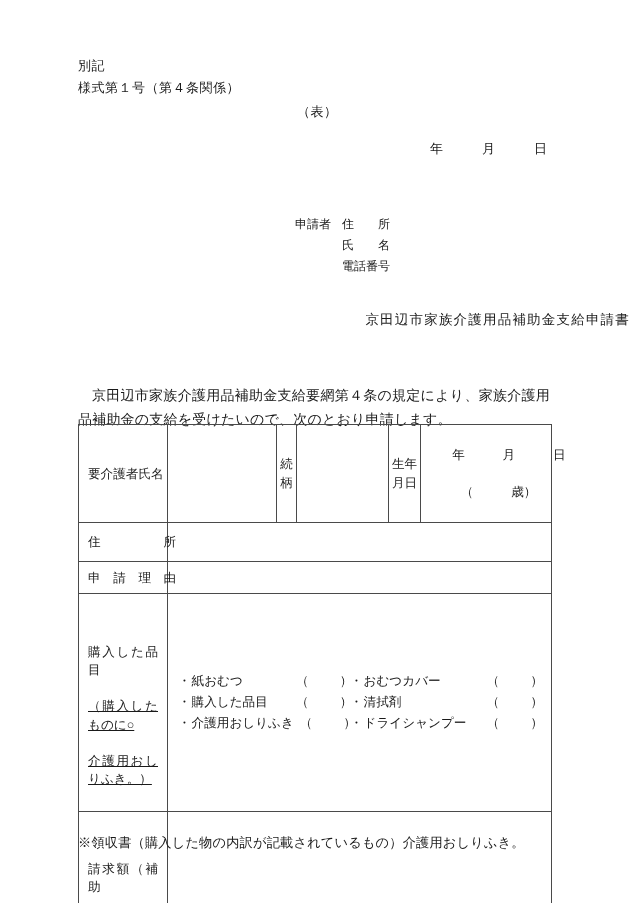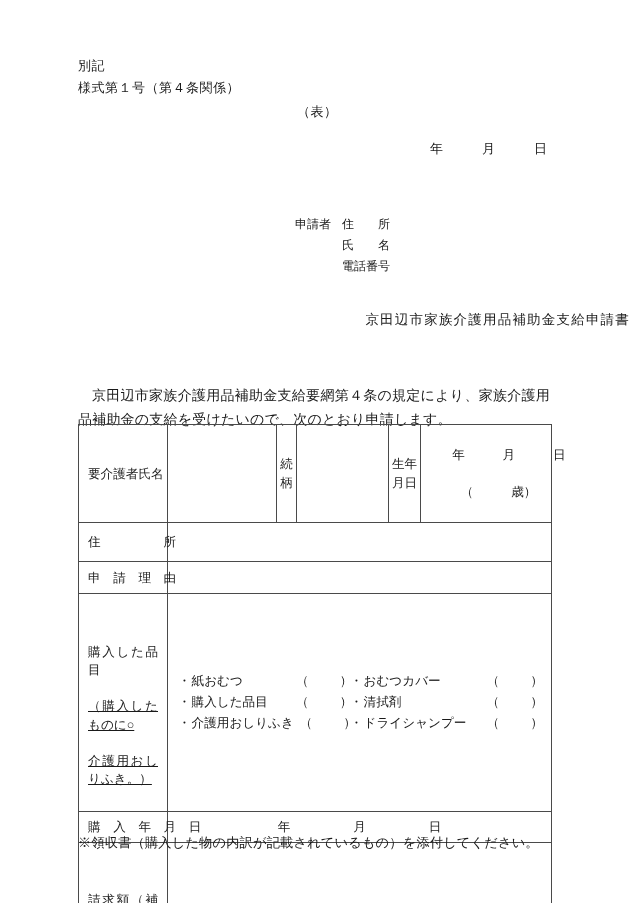--- a/index.html
+++ b/index.html
@@ -256,33 +256,29 @@
           </div>
           <div class="item col-b">
             <span class="bullet">・</span>
             <span class="nm">ドライシャンプー</span>
             <span class="paren">（　　）</span>
           </div>
         </div>
       </td>
     </tr>
 
-    <tr>
-      <td class="lbl">購　入　年　月　日</td>
-      <td class="spaced-date" colspan="5">年　　　　　月　　　　　日</td>
-    </tr>
 
     <tr>
       <td class="lbl-multi">
         <span class="l1">請求額（補助</span>
         <span class="l1">対　象　額　）</span>
       </td>
       <td class="amount-cell" colspan="5">
         
       </td>
     </tr>
 
   </tbody>
     </table>
 
-  <div class="tx" id="footer-note">※領収書（購入した物の内訳が記載されているもの）を添付してください。</div>
+  <div class="tx" id="footer-note">※領収書（購入した物の内訳が記載されているもの）介護用おしりふき。</div>
 
 </div>
 
 </body></html>

